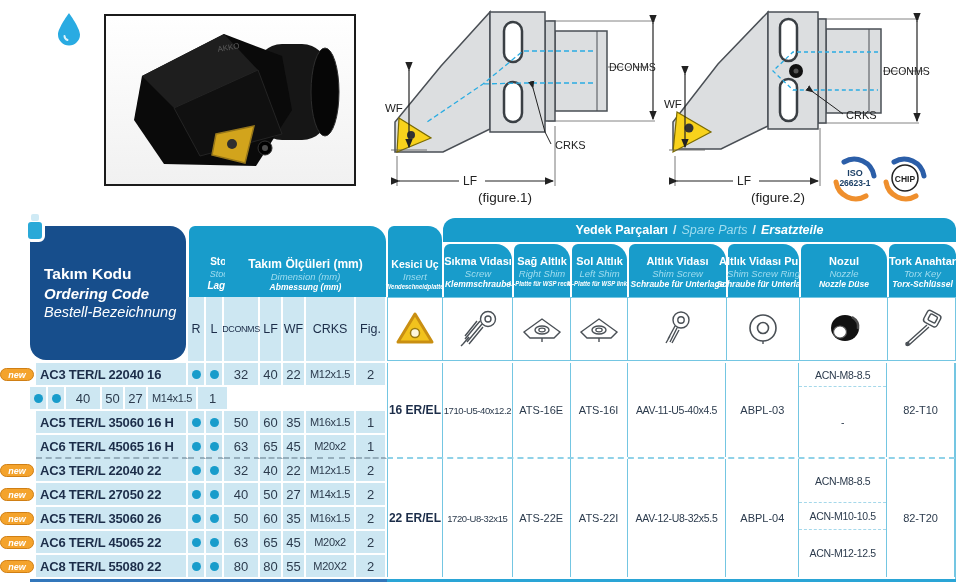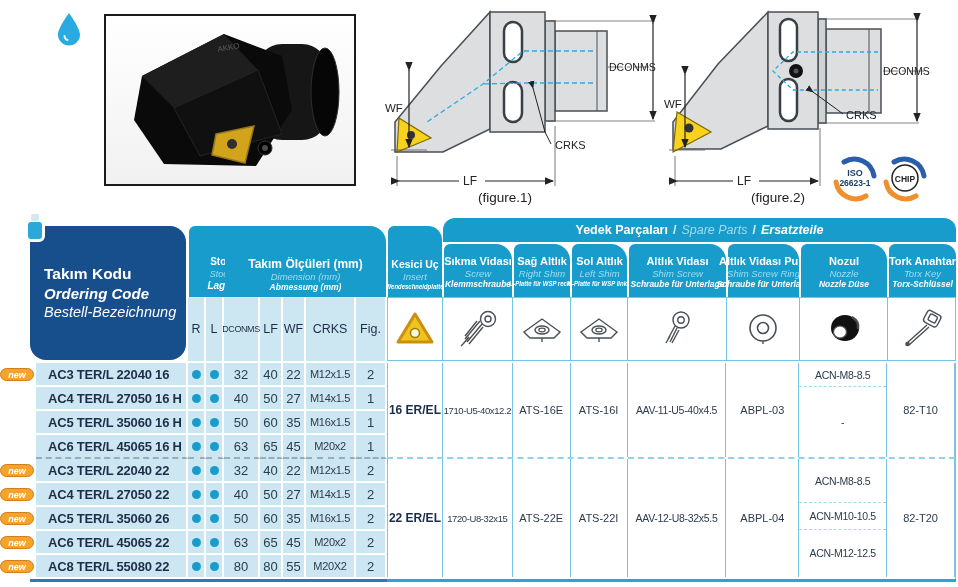--- a/index.html
+++ b/index.html
@@ -76,21 +76,21 @@
   .w18{width:18px;} .w36{width:36px;} .w23{width:23px;} .w50{width:50px;} .w31{width:31px;}
   .cw-ins{width:56px;} .cw-scr{width:70px;} .cw-rsh{width:58px;} .cw-lsh{width:57px;}
   .cw-ssc{width:99px;} .cw-rng{width:73px;} .cw-noz{width:88px;} .cw-trx{width:68px;}
 
   
   .bodyL{position:absolute;left:0;top:145px;width:357px;height:216px;}
   .trow{position:relative;display:flex;height:24px;box-sizing:border-box;}
   .tc{background:#cde7f2;border-right:2px solid #fff;border-bottom:2px solid #fff;
       box-sizing:border-box;display:flex;align-items:center;justify-content:center;}
   .gsep .tc{border-bottom:2px dashed #95aebc;}
-  .tc.code{width:152px;margin-left:6px;justify-content:flex-start;padding-left:12px;
+  .tc.code{width:152px;margin-left:6px;justify-content:flex-start;padding-left:4px;
            font-weight:bold;font-size:13px;color:#1c2d49;letter-spacing:-.2px;white-space:nowrap;}
   .tc.n{font-size:13px;color:#2c3b4d;}
   .tc.crks{font-size:11px;letter-spacing:-.3px;}
   .dot{width:9px;height:9px;border-radius:50%;background:#189ccb;display:block;}
   .pill{position:absolute;left:-30px;top:5px;width:34px;height:13px;background:#f4a32c;
         border:1px solid #d07f14;border-radius:8px;color:#fff;font-size:9px;font-weight:bold;
         font-style:italic;display:flex;align-items:center;justify-content:center;box-sizing:border-box;}
 
   
   .rgrid{position:absolute;left:357px;top:145px;width:569px;height:216px;background:#fff;
@@ -390,21 +390,20 @@
             <i class="dot"></i>
           </div>
         <div class="tc n w36">32</div>
         <div class="tc n w23">40</div>
         <div class="tc n w23">22</div>
         <div class="tc n w50 crks">M12x1.5</div>
         <div class="tc n w31">2</div>
       </div>
 
       <div class="trow">
-        <div class="tc code">AC4 TER/L 27050 16 H</div>
         <div class="tc rl w18">
             <i class="dot"></i>
           </div>
         <div class="tc rl w18">
             <i class="dot"></i>
           </div>
         <div class="tc n w36">40</div>
         <div class="tc n w23">50</div>
         <div class="tc n w23">27</div>
         <div class="tc n w50 crks">M14x1.5</div>

